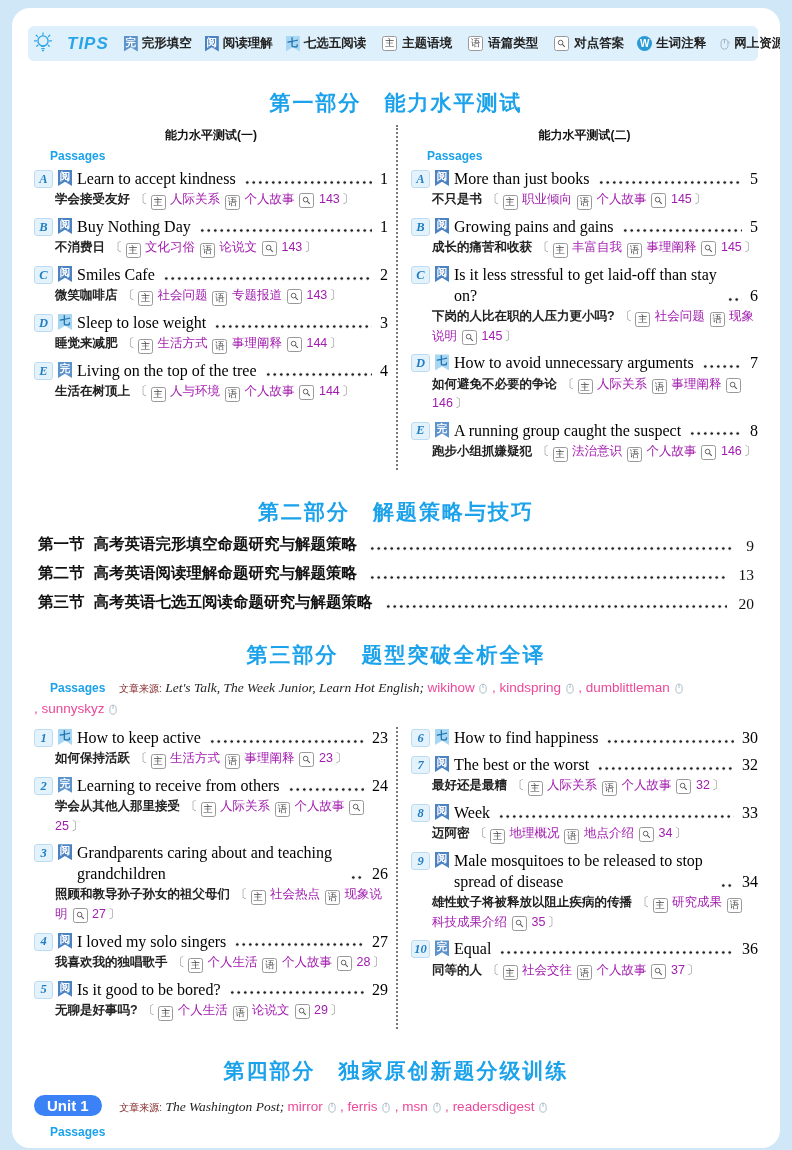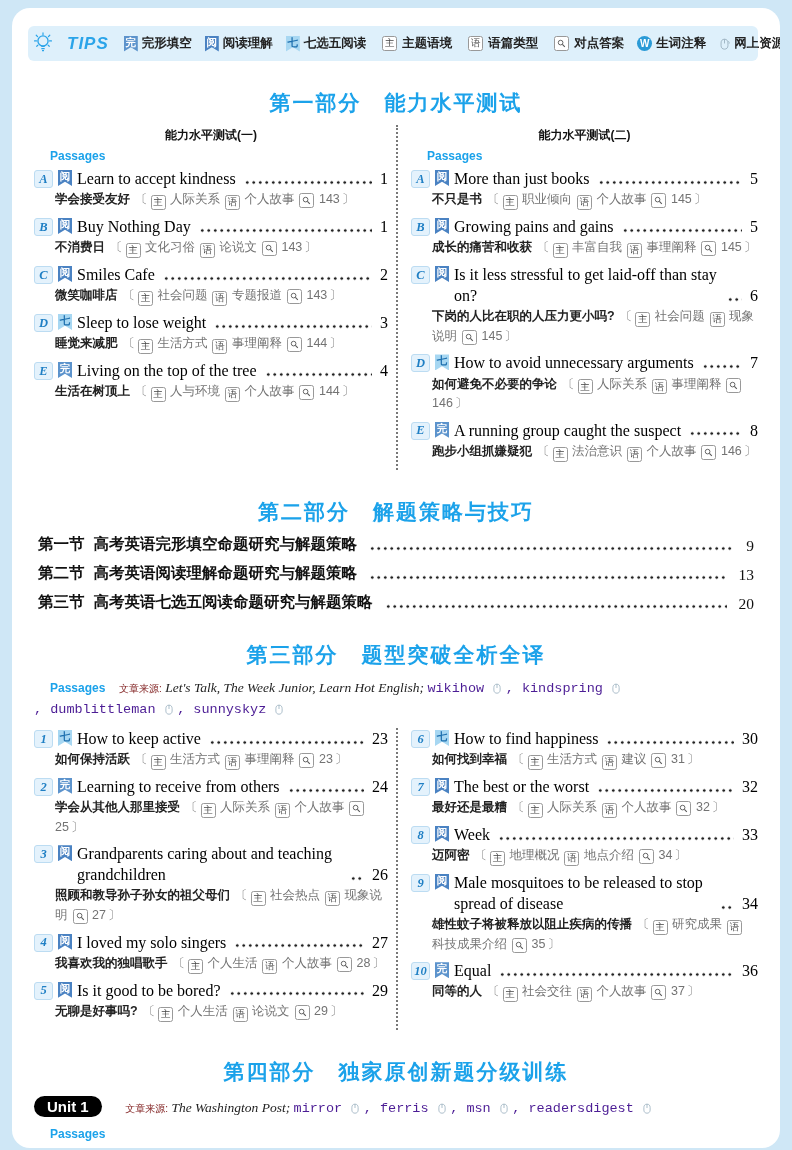--- a/index.html
+++ b/index.html
@@ -75,36 +75,36 @@
   .item-main .tbadge{margin-top:2px;}
   .title{flex:0 1 auto;}
   .leader{
     flex:1 1 16px;align-self:flex-end;height:1.1em;margin:0 3px;min-width:14px;
     background-image:radial-gradient(circle,#222 1.1px,transparent 1.5px);
     background-size:6.5px 6.5px;background-repeat:repeat-x;background-position:left 65%;
   }
   .pagenum{flex:none;align-self:flex-end;font-family:"Liberation Serif",serif;}
   .item-sub{font-size:12.5px;color:#222;margin:1px 0 0 21px;line-height:1.55;}
   .zh{font-weight:bold;margin-right:5px;}
-  .meta{color:#737373;margin-right:2px;}
+  .meta{color:#a21caf;margin-right:2px;}
   .bracket{color:#777;}
   
   .p2row{display:flex;align-items:flex-end;font-size:15.5px;margin:8px 4px;gap:9px;color:#111;text-align:center;}
   .p2label{flex:none;font-weight:600;}
   .p2title{flex:none;font-weight:600;}
   
   .src-line{margin:2px 0 7px;line-height:1.6;font-size:12.5px;color:#333;}
   .src-prefix{font-size:10px;color:#7f1d1d;}
   .src-serif{font-family:"Liberation Serif",serif;font-style:italic;font-size:13.5px;color:#222;}
-  .web-src{font-family:Liberation Mono, monospace;font-size:13.5px;color:#4c1d95;white-space:nowrap;}
+  .web-src{font-family:Liberation Sans, sans-serif;font-size:13.5px;color:#ec4899;white-space:nowrap;}
   .web-src + .web-src::before{content:", ";}
   .unit-line{margin:4px 0 6px;line-height:1.7;font-size:12.5px;}
   .unit-pill{
-    background:#000000;color:#fff;border-radius:12px;padding:2px 13px;
-    font-weight:bold;font-size:15px;margin-right:20px;
+    background:#3b82f6;color:#fff;border-radius:12px;padding:2px 13px;
+    font-weight:bold;font-size:15px;margin-right:14px;
   }
   svg{vertical-align:middle;}
 </style>
 </head>
 <body>
 
 <div class="page">
 
   <div class="tips-bar">
     <span>
@@ -505,28 +505,20 @@
       <div class="col">
 
           <div class="item">
             <div class="item-main">
               <span class="marker">6</span>
               <span class="tbadge t-七">七</span>
               <span class="title">How to find happiness</span>
               <span class="leader"></span>
               <span class="pagenum">30</span>
             </div>
-            <div class="item-sub">
-              <span class="zh">如何找到幸福</span><span class="bracket">〔</span><span class="mini">主</span> <span class="meta">生活方式</span><span class="mini">语</span> <span class="meta">建议</span><span class="mini">
-                <svg viewBox="0 0 12 12" width="9" height="9">
-                  <circle cx="4.8" cy="4.8" r="3.1" fill="none" stroke="#555" stroke-width="1.2"></circle>
-                  <line x1="7.2" y1="7.2" x2="10.4" y2="10.4" stroke="#555" stroke-width="1.4"></line>
-                </svg>
-              </span> <span class="meta">31</span><span class="bracket">〕</span>
-            </div>
           </div>
 
           <div class="item">
             <div class="item-main">
               <span class="marker">7</span>
               <span class="tbadge t-阅">阅</span>
               <span class="title">The best or the worst</span>
               <span class="leader"></span>
               <span class="pagenum">32</span>
             </div>

